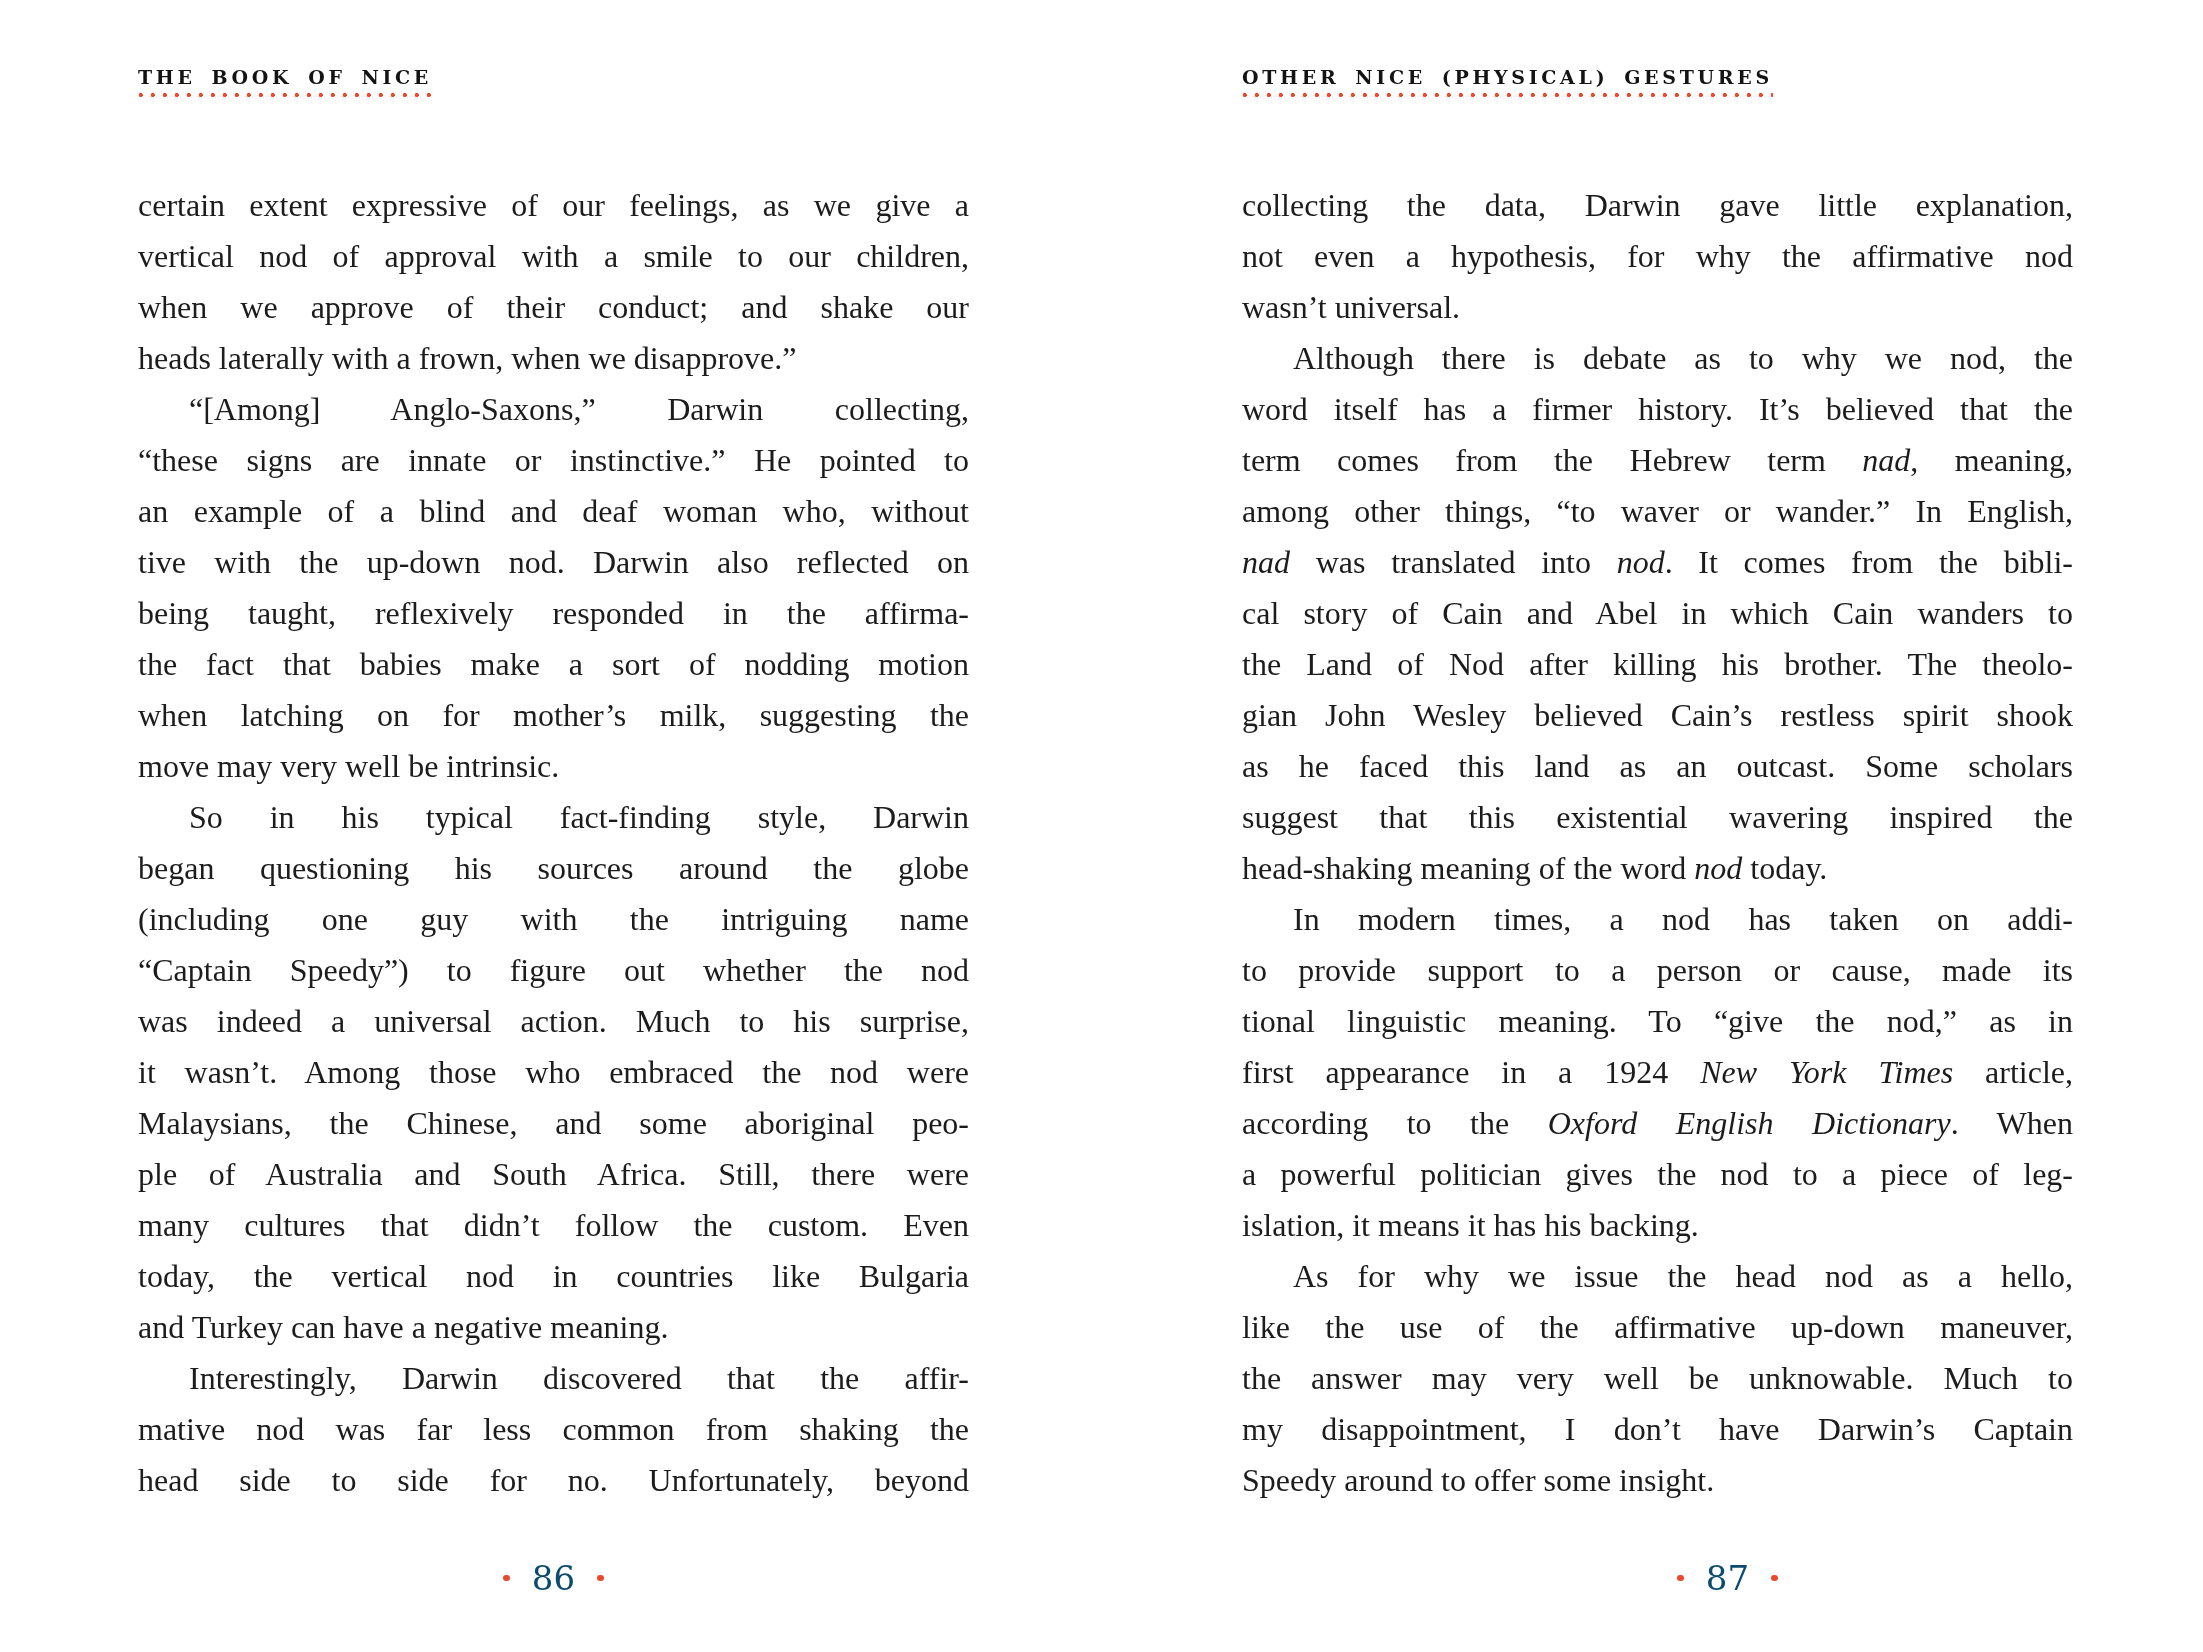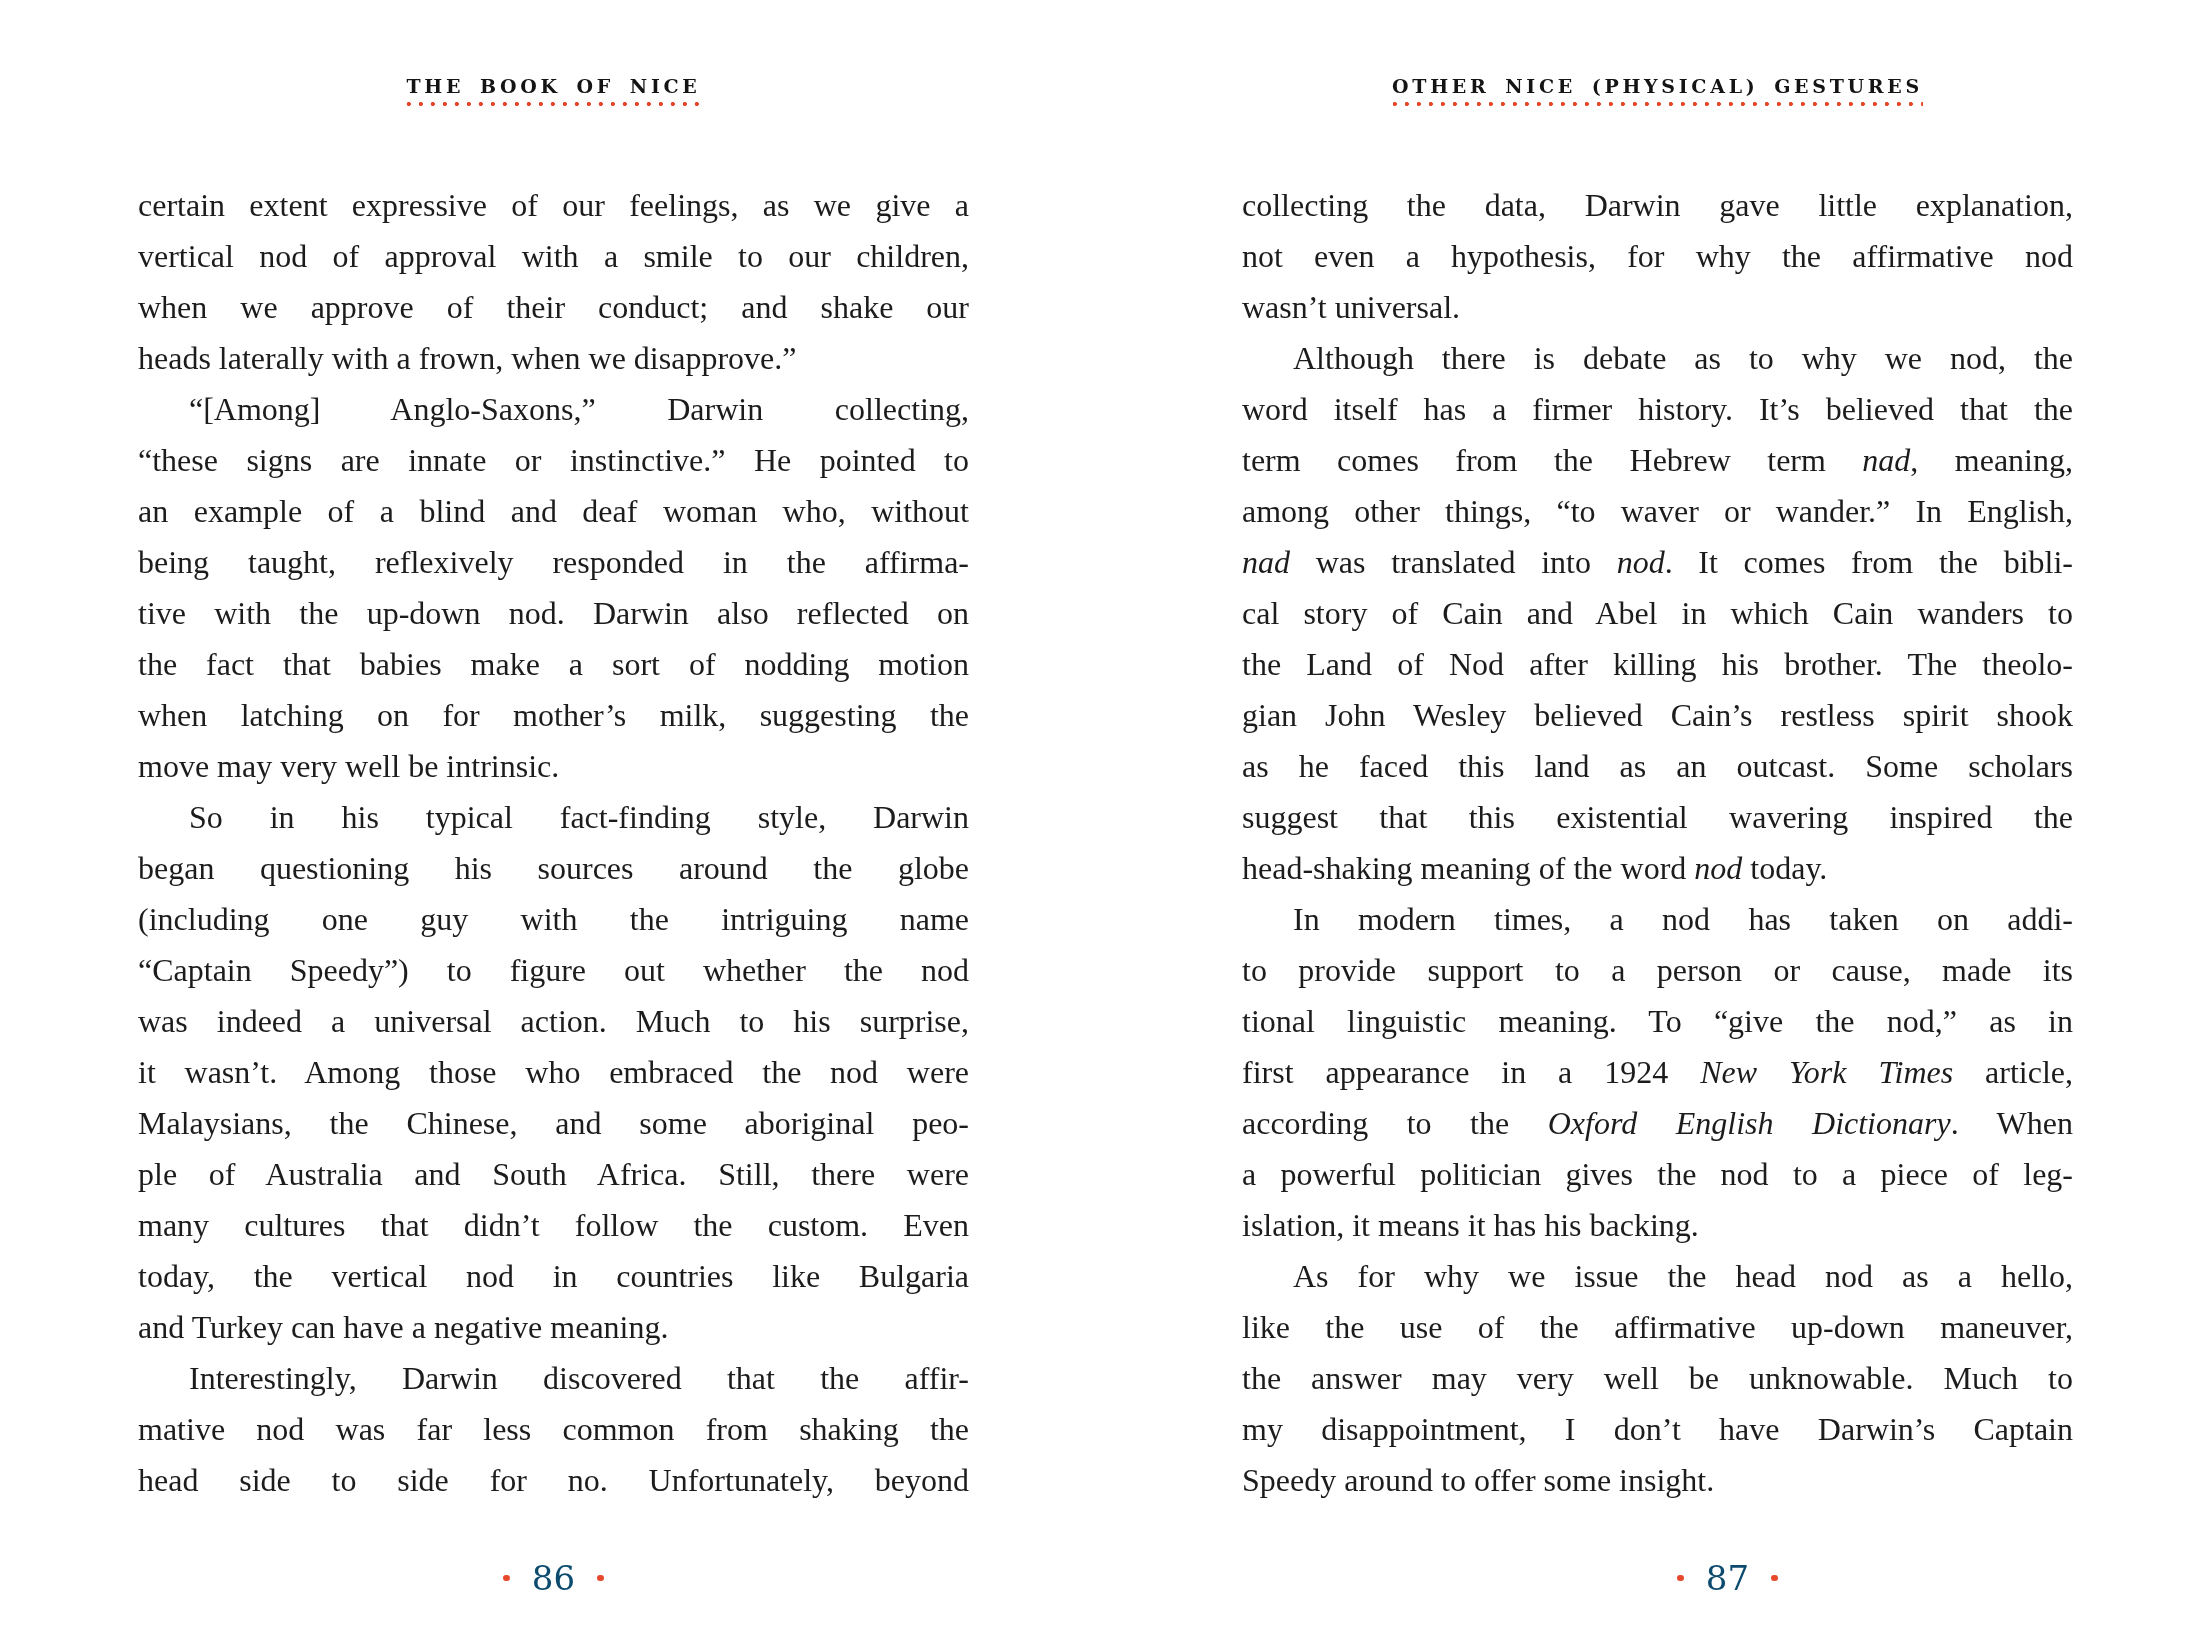--- a/index.html
+++ b/index.html
@@ -13,22 +13,21 @@
     height: 1653px;
     background: #ffffff;
     overflow: hidden;
     font-family: "Liberation Serif", serif;
     color: #1c1c1c;
   }
 
   
   .running-head {
     position: absolute;
-    top: 75px;
-    text-align: center;
+    top: 66px;
   }
   .running-head .head-wrap {
     display: inline-block;
   }
   .running-head .head-text {
     display: block;
     font-family: "DejaVu Serif", serif;
     font-weight: bold;
     font-size: 19px;
     line-height: 1.2;
@@ -111,22 +110,22 @@
   </div>
 
   <div class="text-column col-left">
       <div class="bodyline"><span>certain extent expressive of our feelings, as we give a</span></div>
       <div class="bodyline"><span>vertical nod of approval with a smile to our children,</span></div>
       <div class="bodyline"><span>when we approve of their conduct; and shake our</span></div>
       <div class="bodyline parend"><span>heads laterally with a frown, when we disapprove.”</span></div>
       <div class="bodyline indent"><span>“[Among] Anglo-Saxons,” Darwin collecting,</span></div>
       <div class="bodyline"><span>“these signs are innate or instinctive.” He pointed to</span></div>
       <div class="bodyline"><span>an example of a blind and deaf woman who, without</span></div>
+      <div class="bodyline"><span>tive with the up-down nod. Darwin also reflected on</span></div>
       <div class="bodyline"><span>being taught, reflexively responded in the affirma-</span></div>
-      <div class="bodyline"><span>tive with the up-down nod. Darwin also reflected on</span></div>
       <div class="bodyline"><span>the fact that babies make a sort of nodding motion</span></div>
       <div class="bodyline"><span>when latching on for mother’s milk, suggesting the</span></div>
       <div class="bodyline parend"><span>move may very well be intrinsic.</span></div>
       <div class="bodyline indent"><span>So in his typical fact-finding style, Darwin</span></div>
       <div class="bodyline"><span>began questioning his sources around the globe</span></div>
       <div class="bodyline"><span>(including one guy with the intriguing name</span></div>
       <div class="bodyline"><span>“Captain Speedy”) to figure out whether the nod</span></div>
       <div class="bodyline"><span>was indeed a universal action. Much to his surprise,</span></div>
       <div class="bodyline"><span>it wasn’t. Among those who embraced the nod were</span></div>
       <div class="bodyline"><span>Malaysians, the Chinese, and some aboriginal peo-</span></div>

